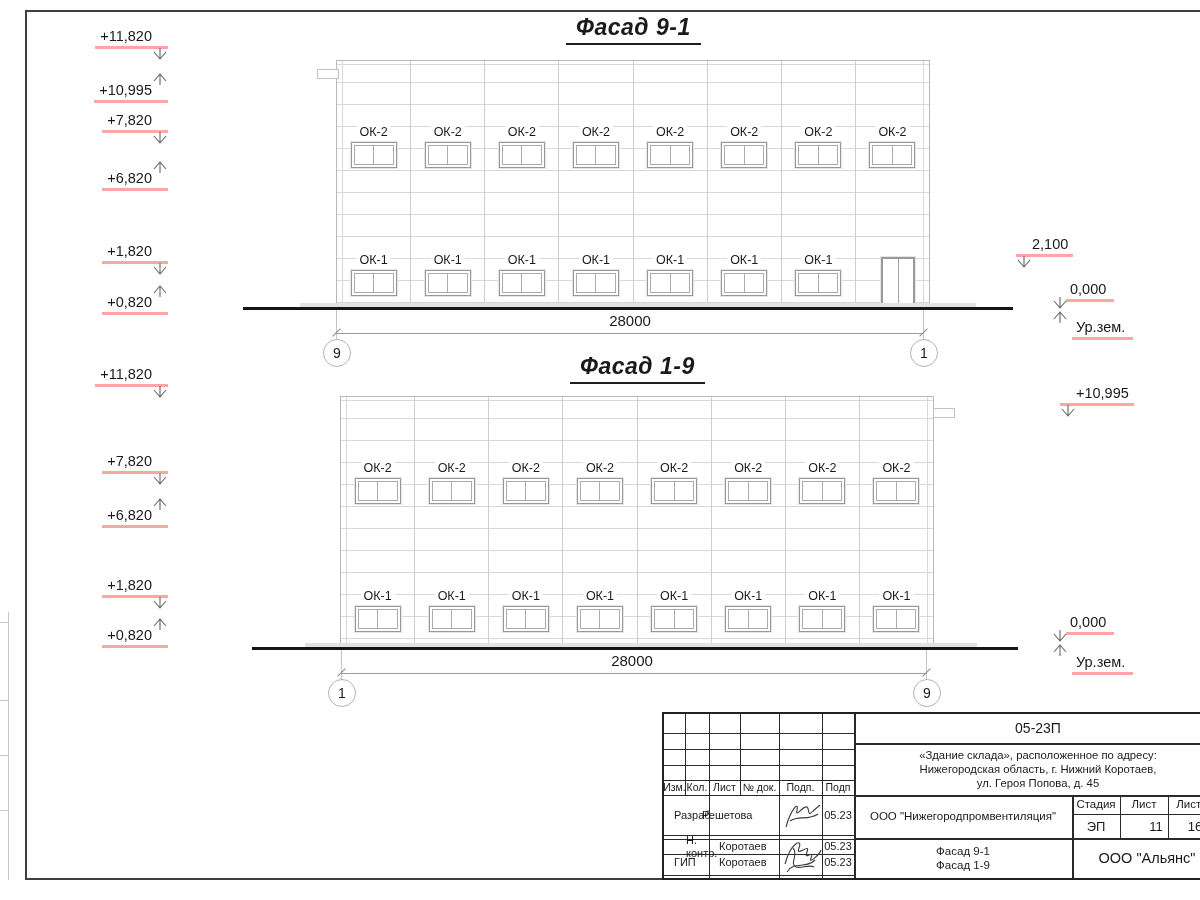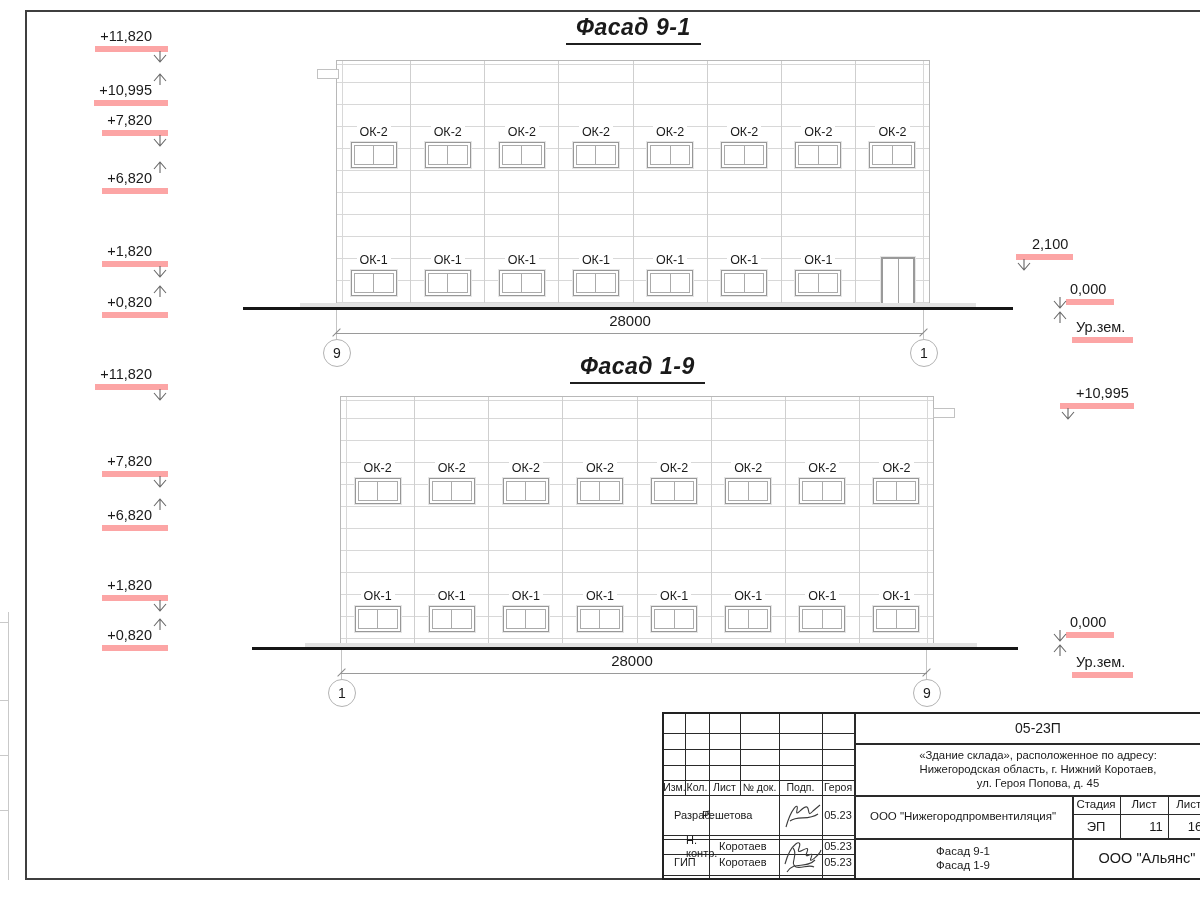--- a/index.html
+++ b/index.html
@@ -41,21 +41,21 @@
   .ground{position:absolute;height:3px;background:#161616;}
   
   .ext{position:absolute;width:1px;background:#c4c4c4;}
   .dim{position:absolute;height:1px;background:#9a9a9a;}
   .sl{position:absolute;width:11px;height:1px;background:#8a8a8a;transform:rotate(-45deg);}
   .dimtxt{position:absolute;font-size:15px;text-align:center;width:140px;}
   .axis{position:absolute;width:26px;height:26px;border:1px solid #b3b3b3;border-radius:50%;
     background:#fff;display:flex;align-items:center;justify-content:center;font-size:14px;}
   
   .emark{position:absolute;font-size:14.5px;white-space:nowrap;}
-  .etext{display:inline-block;border-bottom:6px solid #fca5a5;padding:0 16px 2px 5px;line-height:15px;}
+  .etext{display:inline-block;border-bottom:3px solid #fca5a5;padding:0 16px 2px 5px;line-height:15px;}
   .emark.aleft .etext{padding:0 5px 2px 16px;}
   .earrow{position:absolute;}
   .emark.down .earrow{right:0;top:calc(100% - 1px);}
   .emark.aleft.down .earrow{left:0;right:auto;}
   .emark.up .earrow{right:0;bottom:calc(100% - 3px);}
   .noarrow .etext{padding:0 8px 2px 4px;}
   .dstack{position:absolute;width:16px;}
   .dstack svg{display:block;}
   
   .stamp{position:absolute;left:662px;top:712px;width:562px;height:168px;
@@ -484,21 +484,21 @@
   <div class="hl b" style="left:190px;top:29px;width:368px;"></div>
   <div class="hl b" style="left:190px;top:81px;width:368px;"></div>
   <div class="hl" style="left:408px;top:100px;width:150px;"></div>
   <div class="hl b" style="left:190px;top:124px;width:368px;"></div>
 
   <div class="cell" style="left:0;top:66px;width:21px;height:15px;font-size:10.5px;">Изм.</div>
   <div class="cell" style="left:21px;top:66px;width:24px;height:15px;font-size:10.5px;">Кол.</div>
   <div class="cell" style="left:45px;top:66px;width:31px;height:15px;font-size:10.5px;">Лист</div>
   <div class="cell" style="left:76px;top:66px;width:39px;height:15px;font-size:10.5px;">№ док.</div>
   <div class="cell" style="left:115px;top:66px;width:43px;height:15px;font-size:10.5px;">Подп.</div>
-  <div class="cell" style="left:158px;top:66px;width:32px;height:15px;font-size:10.5px;">Героя</div>
+  <div class="cell" style="left:158px;top:66px;width:32px;height:15px;font-size:10.5px;">Подп</div>
 
   <div class="cell l" style="left:0;top:81px;width:45px;height:40px;">Разраб.</div>
   <div class="cell l" style="left:28px;top:81px;width:70px;height:40px;">Решетова</div>
   <div class="cell" style="left:158px;top:81px;width:32px;height:40px;">05.23</div>
   <div class="cell l" style="left:12px;top:125px;width:45px;height:15px;">Н. контр.</div>
   <div class="cell l" style="left:45px;top:125px;width:70px;height:15px;">Коротаев</div>
   <div class="cell" style="left:158px;top:125px;width:32px;height:15px;">05.23</div>
   <div class="cell l" style="left:0;top:140px;width:45px;height:16px;">ГИП</div>
   <div class="cell l" style="left:45px;top:140px;width:70px;height:16px;">Коротаев</div>
   <div class="cell" style="left:158px;top:140px;width:32px;height:16px;">05.23</div>

